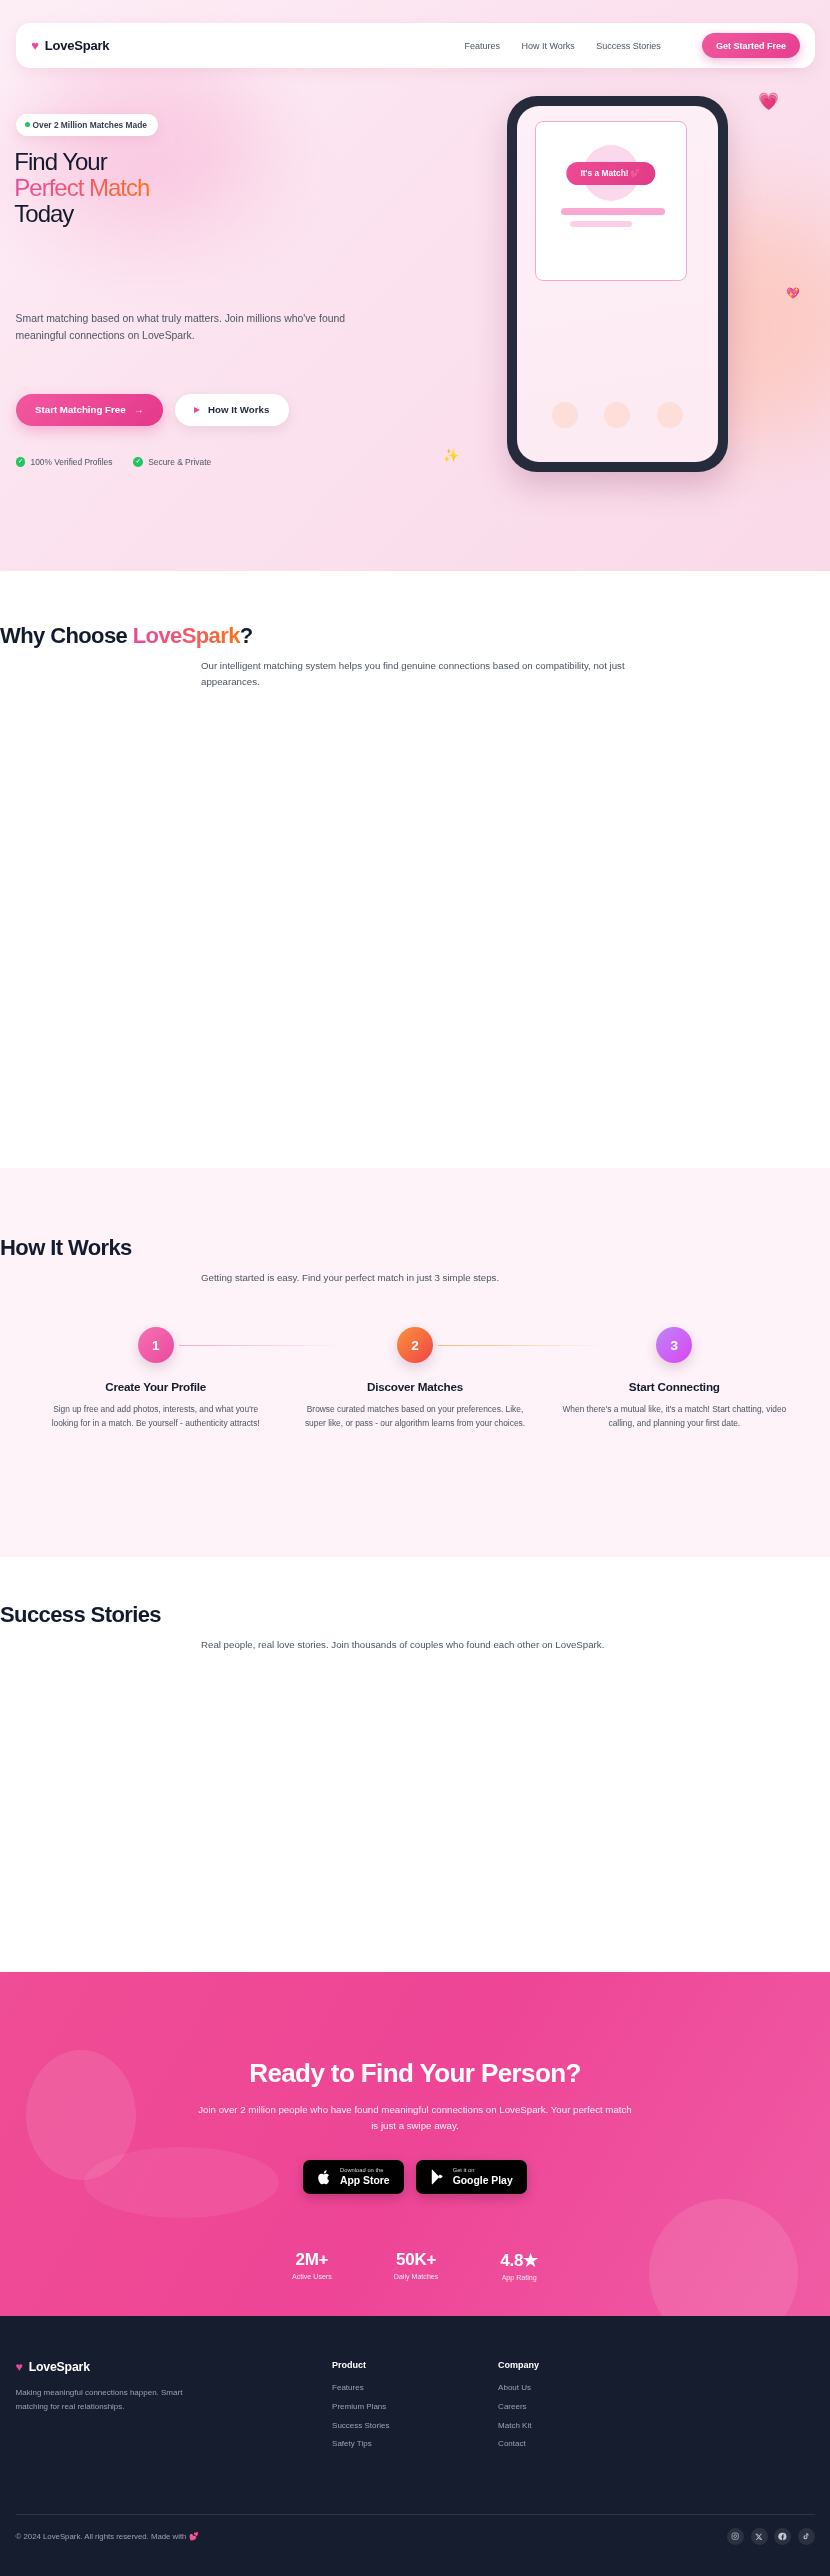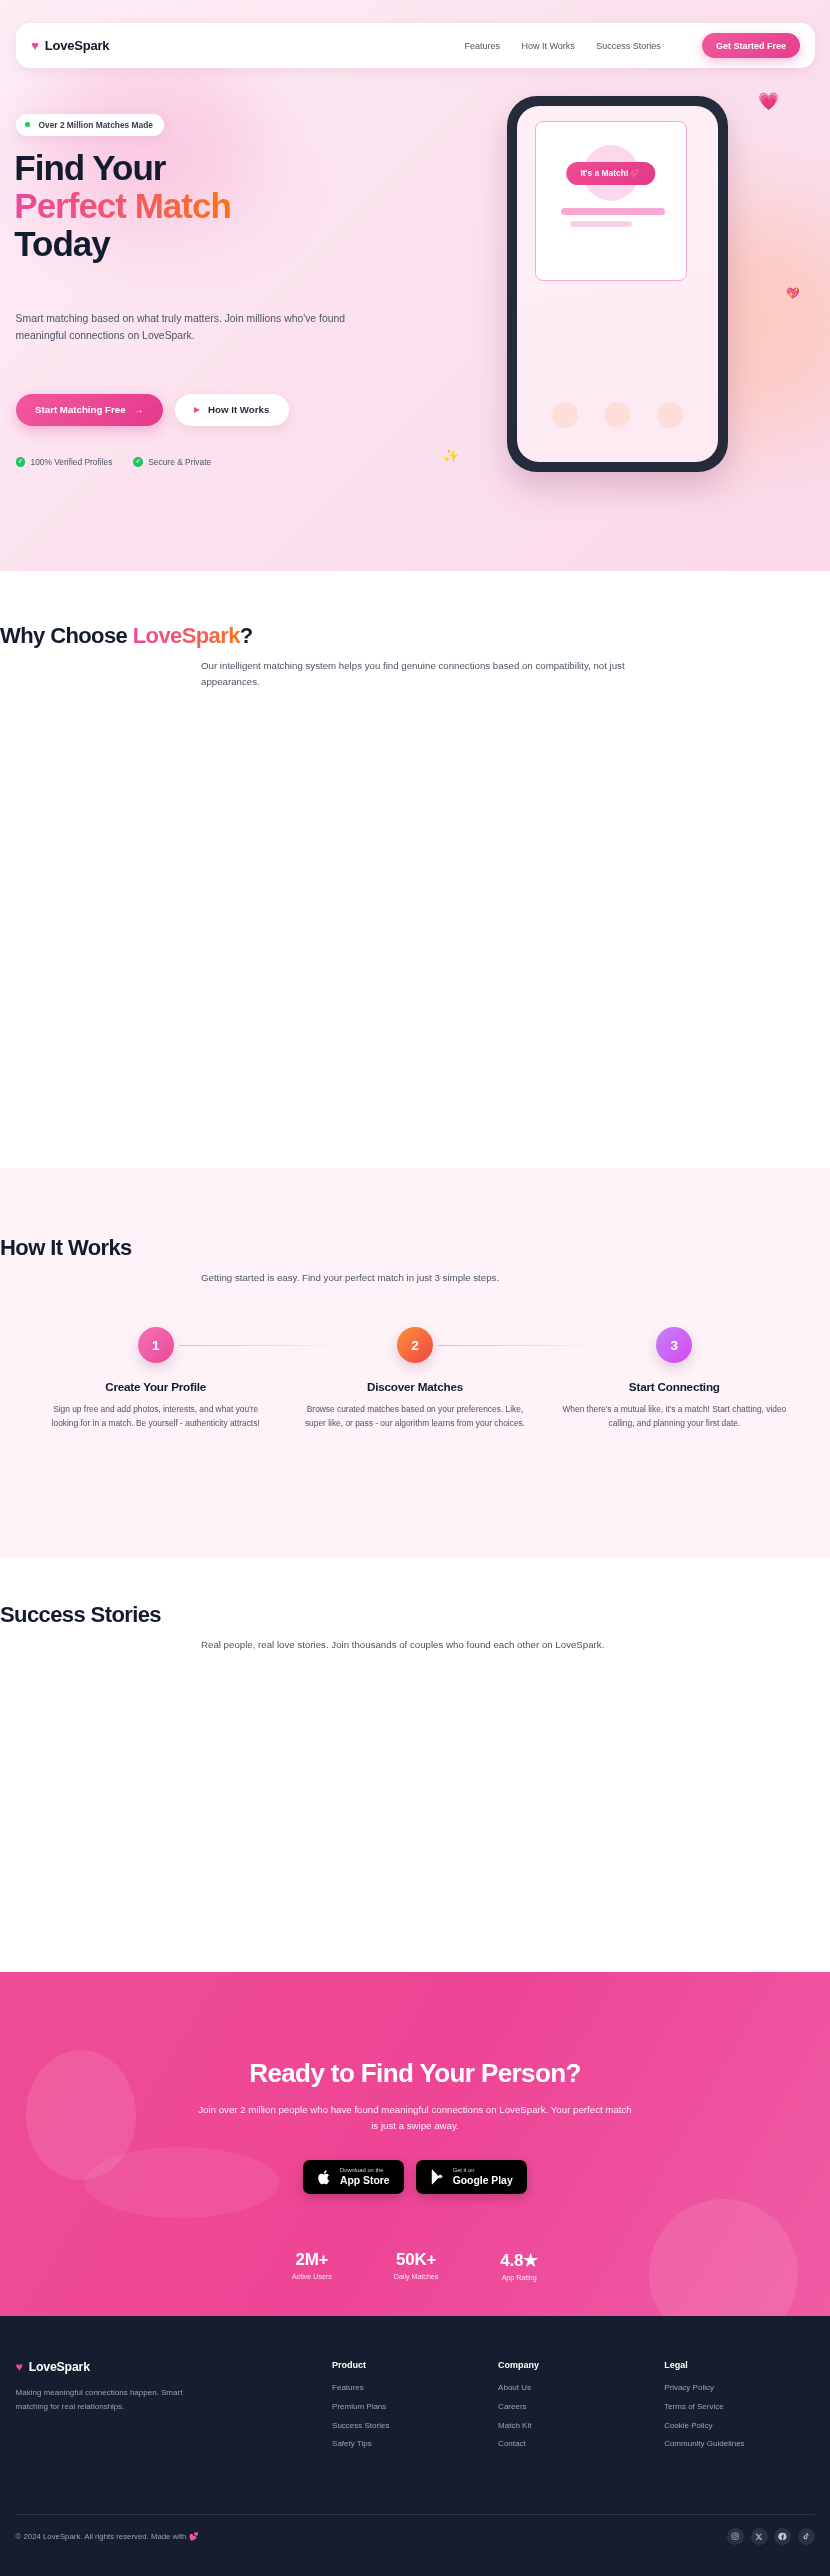--- a/index.html
+++ b/index.html
@@ -54,31 +54,31 @@
     border-radius:50%; background:rgba(248,180,215,0.35); filter:blur(30px);
   }
   .hero-blob2{
     position:absolute; right:-39px; top:214px; width:272px; height:221px;
     border-radius:50%; background:rgba(252,190,170,0.45); filter:blur(36px);
   }
   .hero-inner{ position:absolute; top:0; left:0; width:830px; height:571px; }
 
   .badge{
     position:absolute; left:15.6px; top:114px;
-    display:inline-flex; align-items:center; gap:8px;
+    display:inline-flex; align-items:center; gap:2px;
     background:#ffffff; border-radius:648px;
     padding:5.8px 11px 5.8px 9.7px;
     box-shadow:0 3.2px 10.4px rgba(190,110,150,0.16);
   }
   .badge-dot{ width:5.2px; height:5.2px; border-radius:50%; background:#22c55e; display:inline-block; }
   .badge-text{ font-size:8.4px; font-weight:600; color:#374151; white-space:nowrap; }
 
   .hero-title{
     position:absolute; left:14.3px; top:149px; width:402px;
-    font-size:35px; line-height:1.08; font-weight:bold;
+    font-size:24px; line-height:1.08; font-weight:normal;
     color:#131b2e; letter-spacing:-1px;
   }
   .grad-text{
     background:linear-gradient(90deg,#ec4899 0%,#f2576d 48%,#f97316 100%);
     -webkit-background-clip:text; background-clip:text;
     -webkit-text-fill-color:transparent; color:transparent;
   }
   .hero-sub{
     position:absolute; left:15.6px; top:311px; width:370px;
     font-size:10.4px; line-height:1.62; color:#4b5563;
@@ -494,29 +494,20 @@
     <div>
       <div class="f-col-title">Company</div>
       <ul class="f-list">
         <li><a class="f-link" href="#">About Us</a></li>
         <li><a class="f-link" href="#">Careers</a></li>
         <li><a class="f-link" href="#">Match Kit</a></li>
         <li><a class="f-link" href="#">Contact</a></li>
       </ul>
     </div>
 
-    <div>
-      <div class="f-col-title">Legal</div>
-      <ul class="f-list">
-        <li><a class="f-link" href="#">Privacy Policy</a></li>
-        <li><a class="f-link" href="#">Terms of Service</a></li>
-        <li><a class="f-link" href="#">Cookie Policy</a></li>
-        <li><a class="f-link" href="#">Community Guidelines</a></li>
-      </ul>
-    </div>
   </div>
 
   <div class="footer-divider"></div>
 
   <div class="footer-bottom">
     <div class="copyright">
       <span>© 2024 LoveSpark. All rights reserved. Made with</span>
       <span>💕</span>
     </div>
     <div class="socials">

